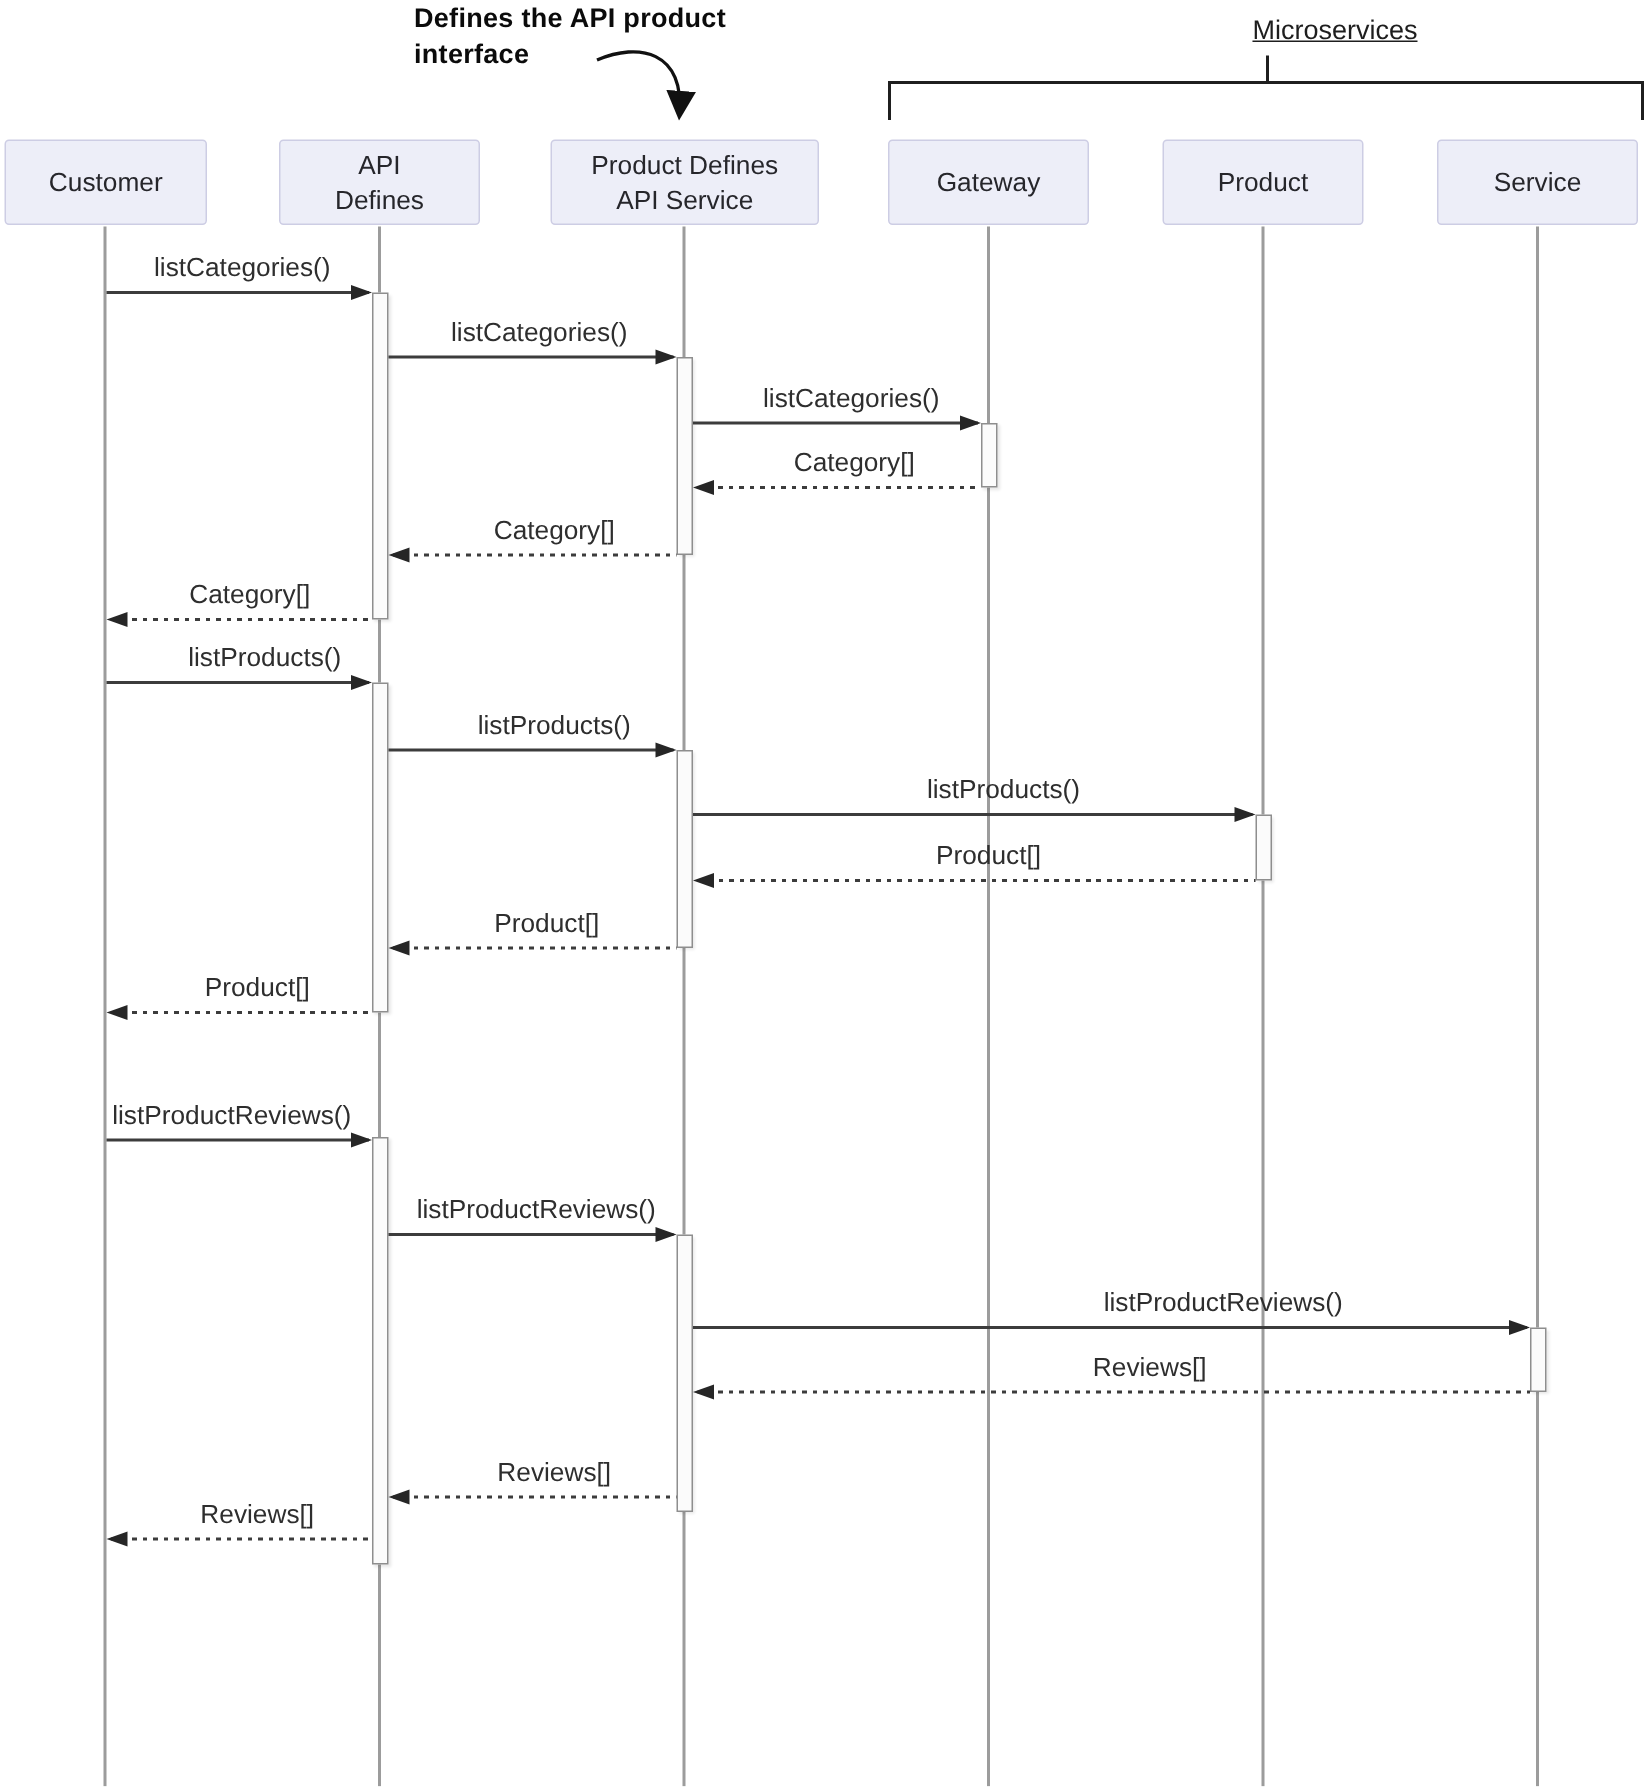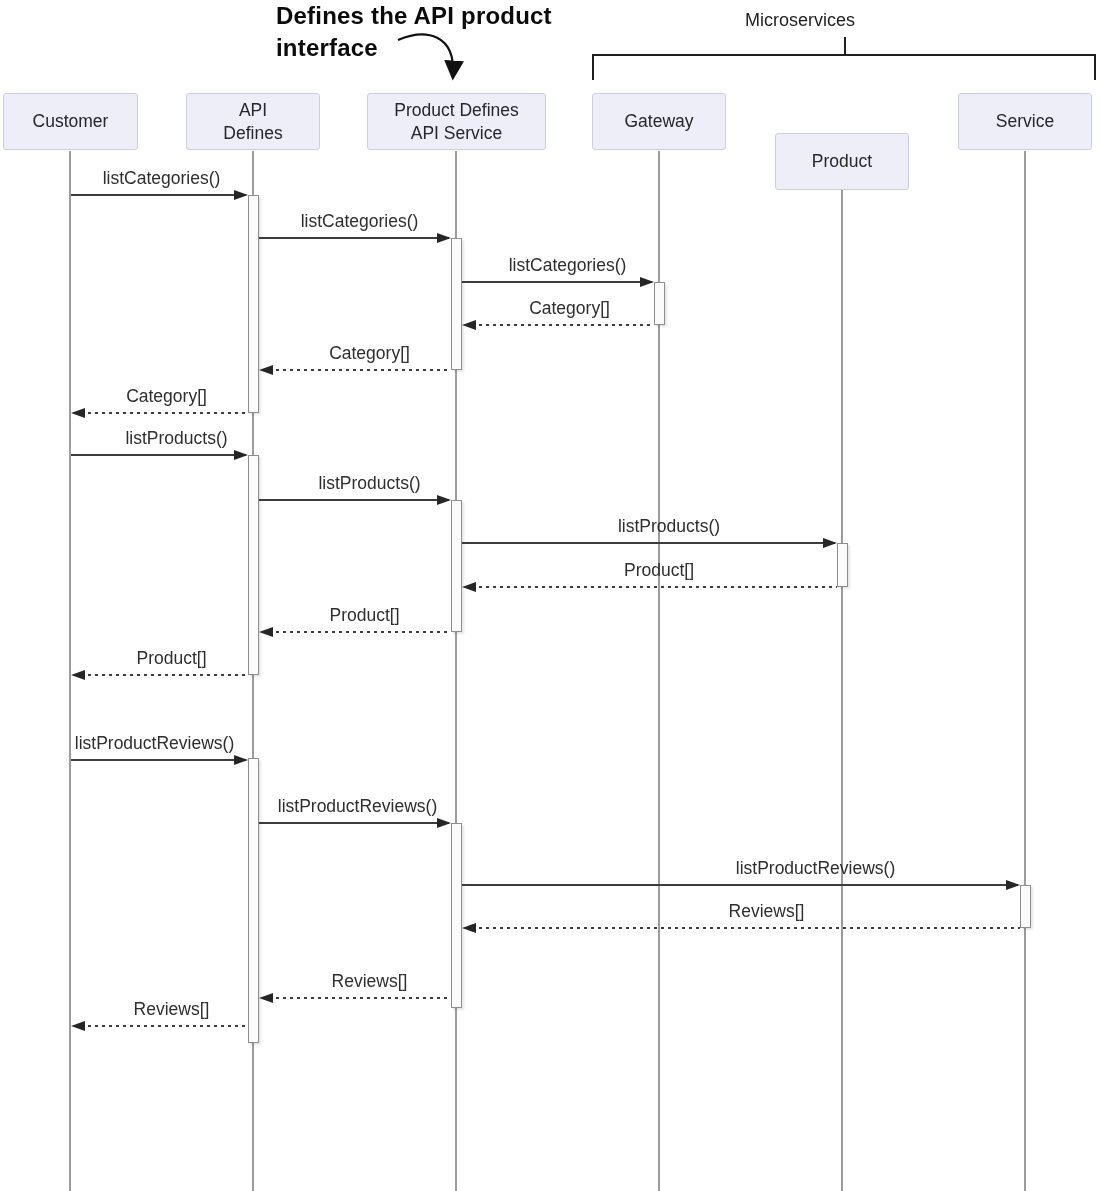--- a/index.html
+++ b/index.html
@@ -32,28 +32,28 @@
     position:absolute; width:400px; text-align:center;
     font-size:17.5px; color:#2e2e2e; z-index:4;
   }
   .arrowhead {
     position:absolute; width:0; height:0; z-index:5;
     border-top:5.5px solid transparent; border-bottom:5.5px solid transparent;
   }
   .arrowhead.right { border-left:14px solid #262626; }
   .arrowhead.left  { border-right:14px solid #262626; }
   .annotation {
-    position:absolute; left:276px; top:0px; font-weight:bold; font-size:24px;
+    position:absolute; left:276px; top:0px; font-weight:bold; font-size:18px;
     line-height:1.35; color:#0b0b0b; white-space:pre-line; letter-spacing:0.2px;
     z-index:5;
   }
   .annotation-arrow { position:absolute; left:388px; top:26px; z-index:5; }
   .micro-label {
-    position:absolute; left:745px; top:10px; width:200px; text-align:left;
-    font-size:18px; color:#1e1e1e; z-index:3;
+    position:absolute; left:745px; top:10px; width:200px; text-align:right;
+    font-size:18px; color:#1e1e1e; z-index:3;text-decoration:underline;
   }
   .bracket-piece { position:absolute; background:#1f1f1f; z-index:3; }
   .bracket-h     { left:592px; top:54px; width:504px; height:2px; }
   .bracket-l     { left:592px; top:54px; width:2px;  height:26px; }
   .bracket-r     { left:1094px; top:54px; width:2px; height:26px; }
   .bracket-c     { left:844px; top:37px; width:2px;  height:18px; }
   .watermark {
     position:absolute; left:660px; top:1129px; width:420px; text-align:center;
     font-size:25px; color:#c0c0c0; letter-spacing:1px; z-index:6;
     text-shadow:-1px -1px 0 #8a8a8a, 1px 1px 0 #ffffff;
@@ -87,21 +87,21 @@
       <div class="actor-box" style="left: 3px; width: 135px;">Customer</div>
       <div class="lifeline" style="left: 252.25px;"></div>
       <div class="actor-box" style="left: 186px; width: 134px;">API
 Defines</div>
       <div class="lifeline" style="left: 455.25px;"></div>
       <div class="actor-box" style="left: 367px; width: 179px;">Product Defines
 API Service</div>
       <div class="lifeline" style="left: 658.25px;"></div>
       <div class="actor-box" style="left: 592px; width: 134px;">Gateway</div>
       <div class="lifeline" style="left: 841.25px;"></div>
-      <div class="actor-box" style="left: 775px; width: 134px; margin-top: 40px;">Product</div>
+      <div class="actor-box" style="left: 775px; width: 134px;">Product</div>
       <div class="lifeline" style="left: 1024.25px;"></div>
       <div class="actor-box" style="left: 958px; width: 134px;">Service</div>
       <div class="activation" style="left: 247.5px; top: 195px; height: 218px;"></div>
       <div class="activation" style="left: 247.5px; top: 455px; height: 220px;"></div>
       <div class="activation" style="left: 247.5px; top: 758px; height: 285px;"></div>
       <div class="activation" style="left: 450.5px; top: 238px; height: 132px;"></div>
       <div class="activation" style="left: 450.5px; top: 500px; height: 132px;"></div>
       <div class="activation" style="left: 450.5px; top: 823px; height: 185px;"></div>
       <div class="activation" style="left: 653.5px; top: 282px; height: 43px;"></div>
       <div class="activation" style="left: 836.5px; top: 543px; height: 44px;"></div>

